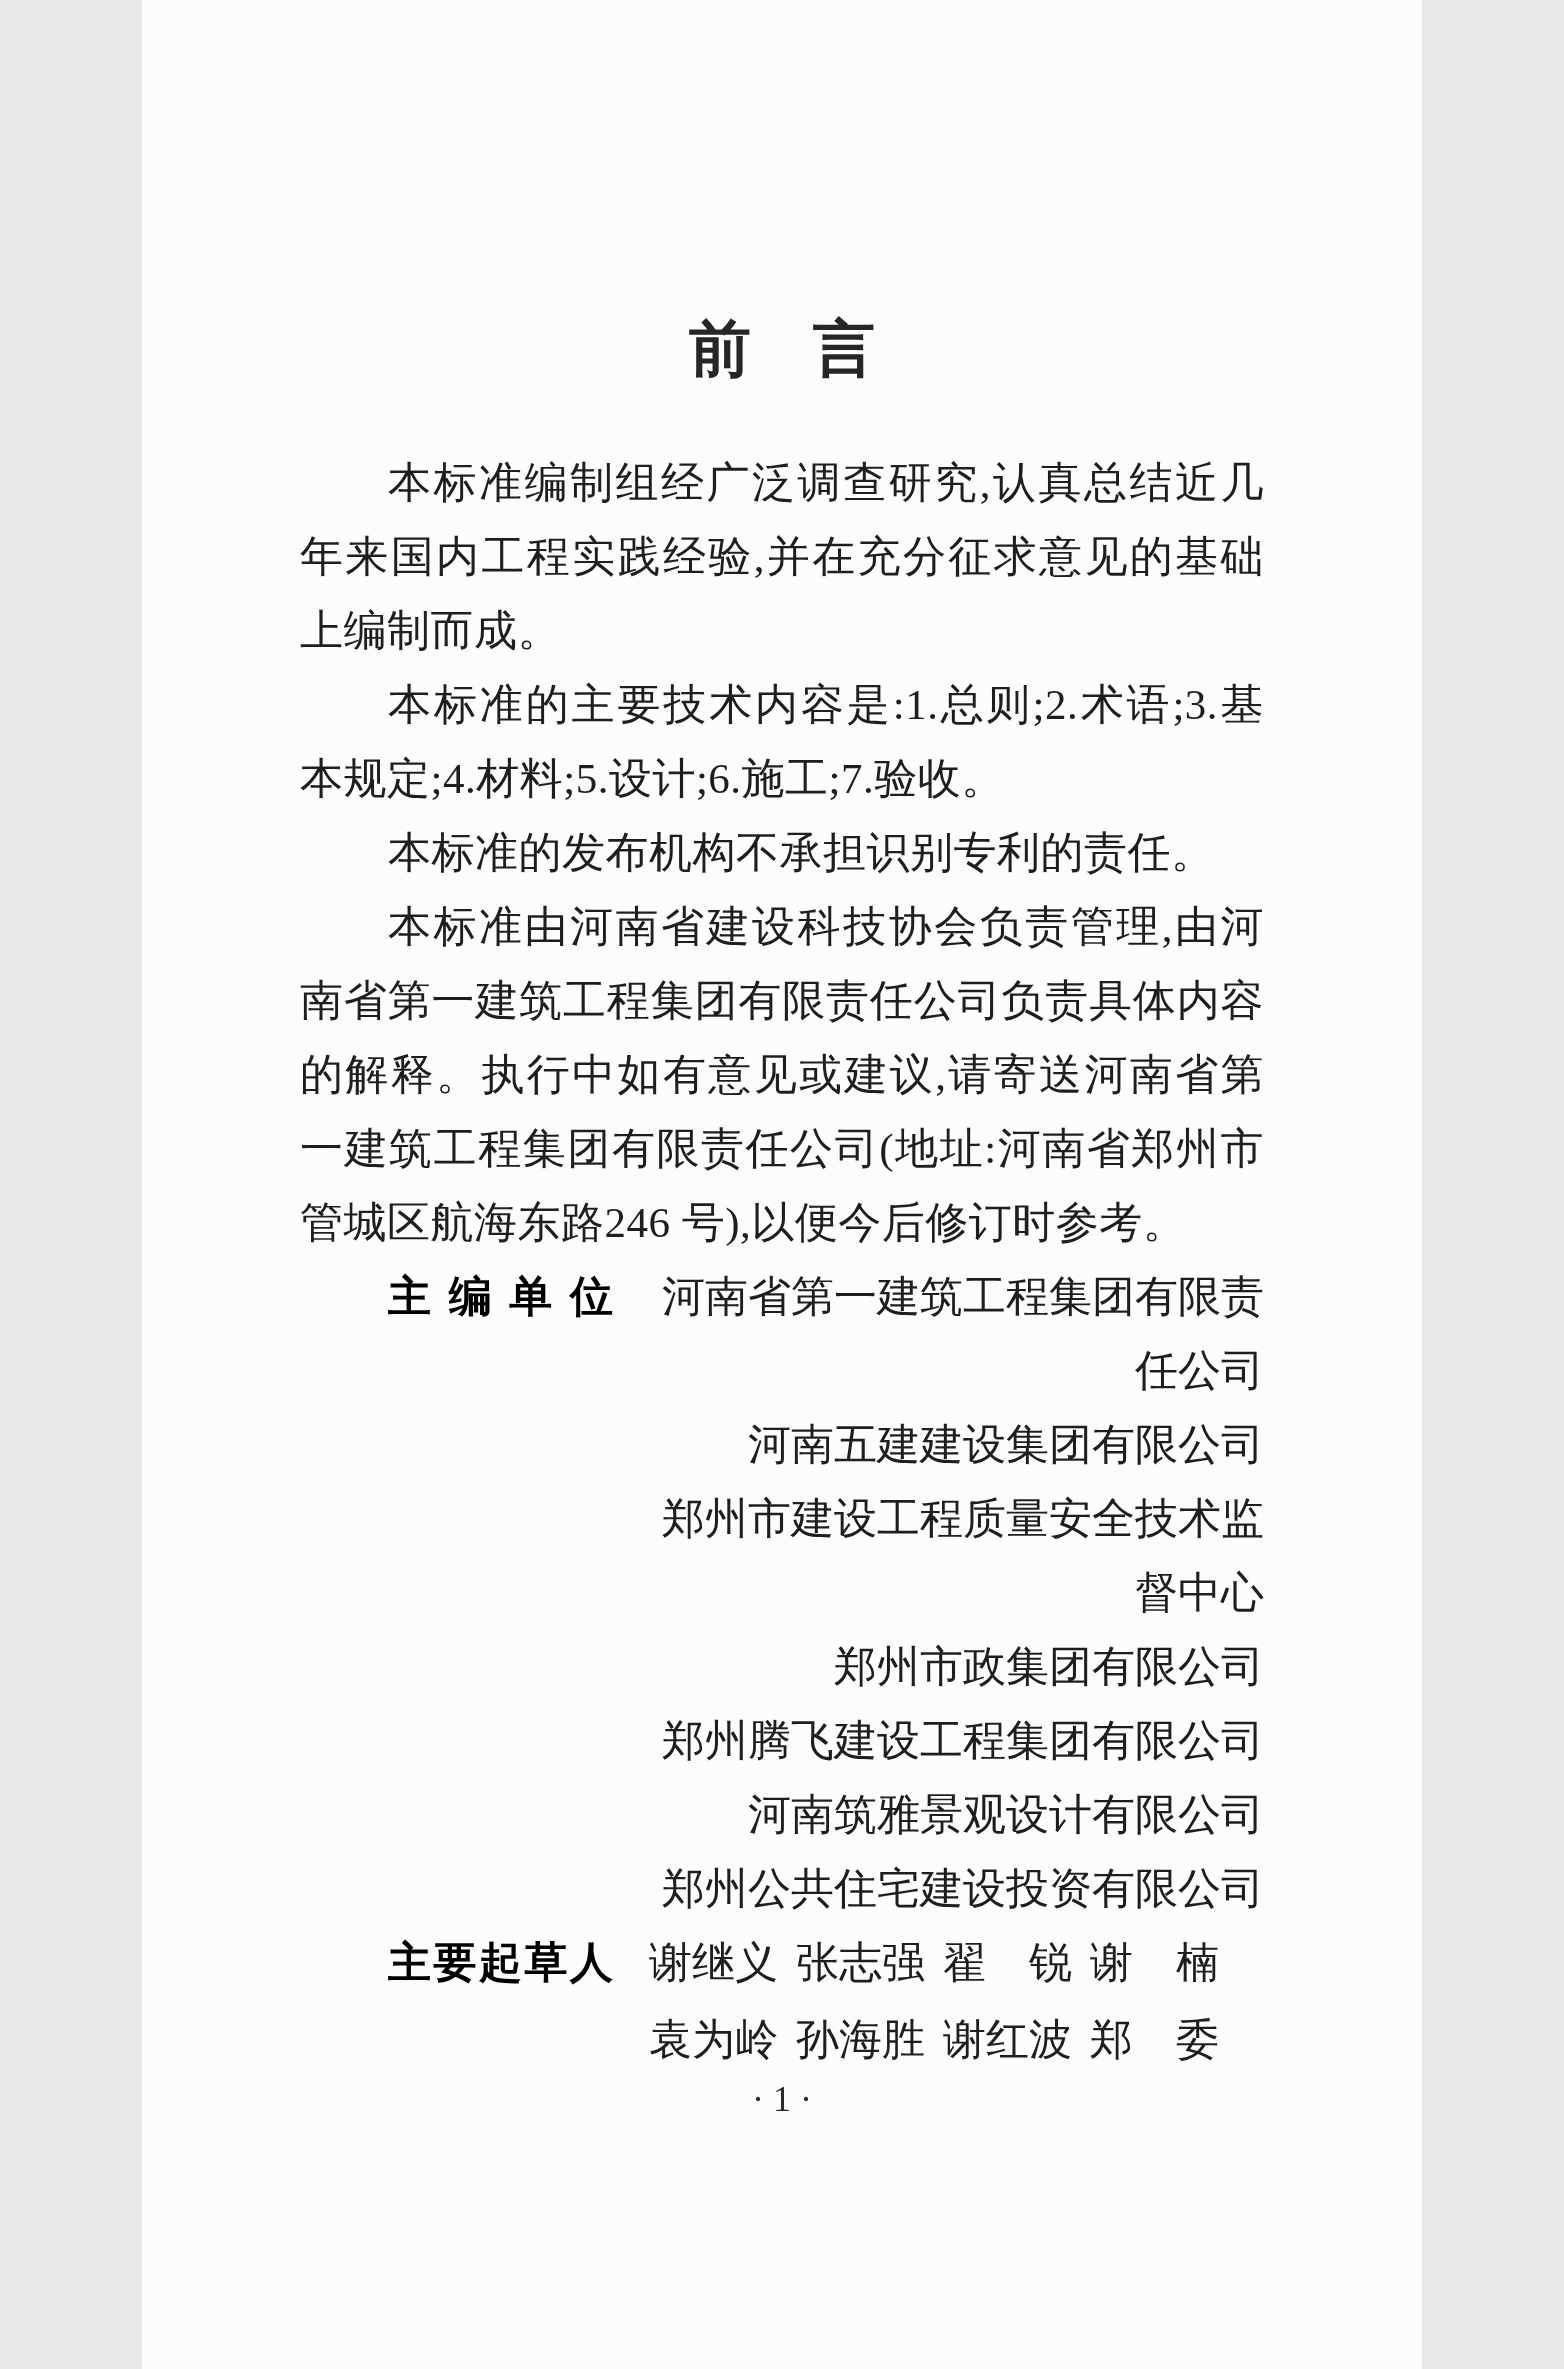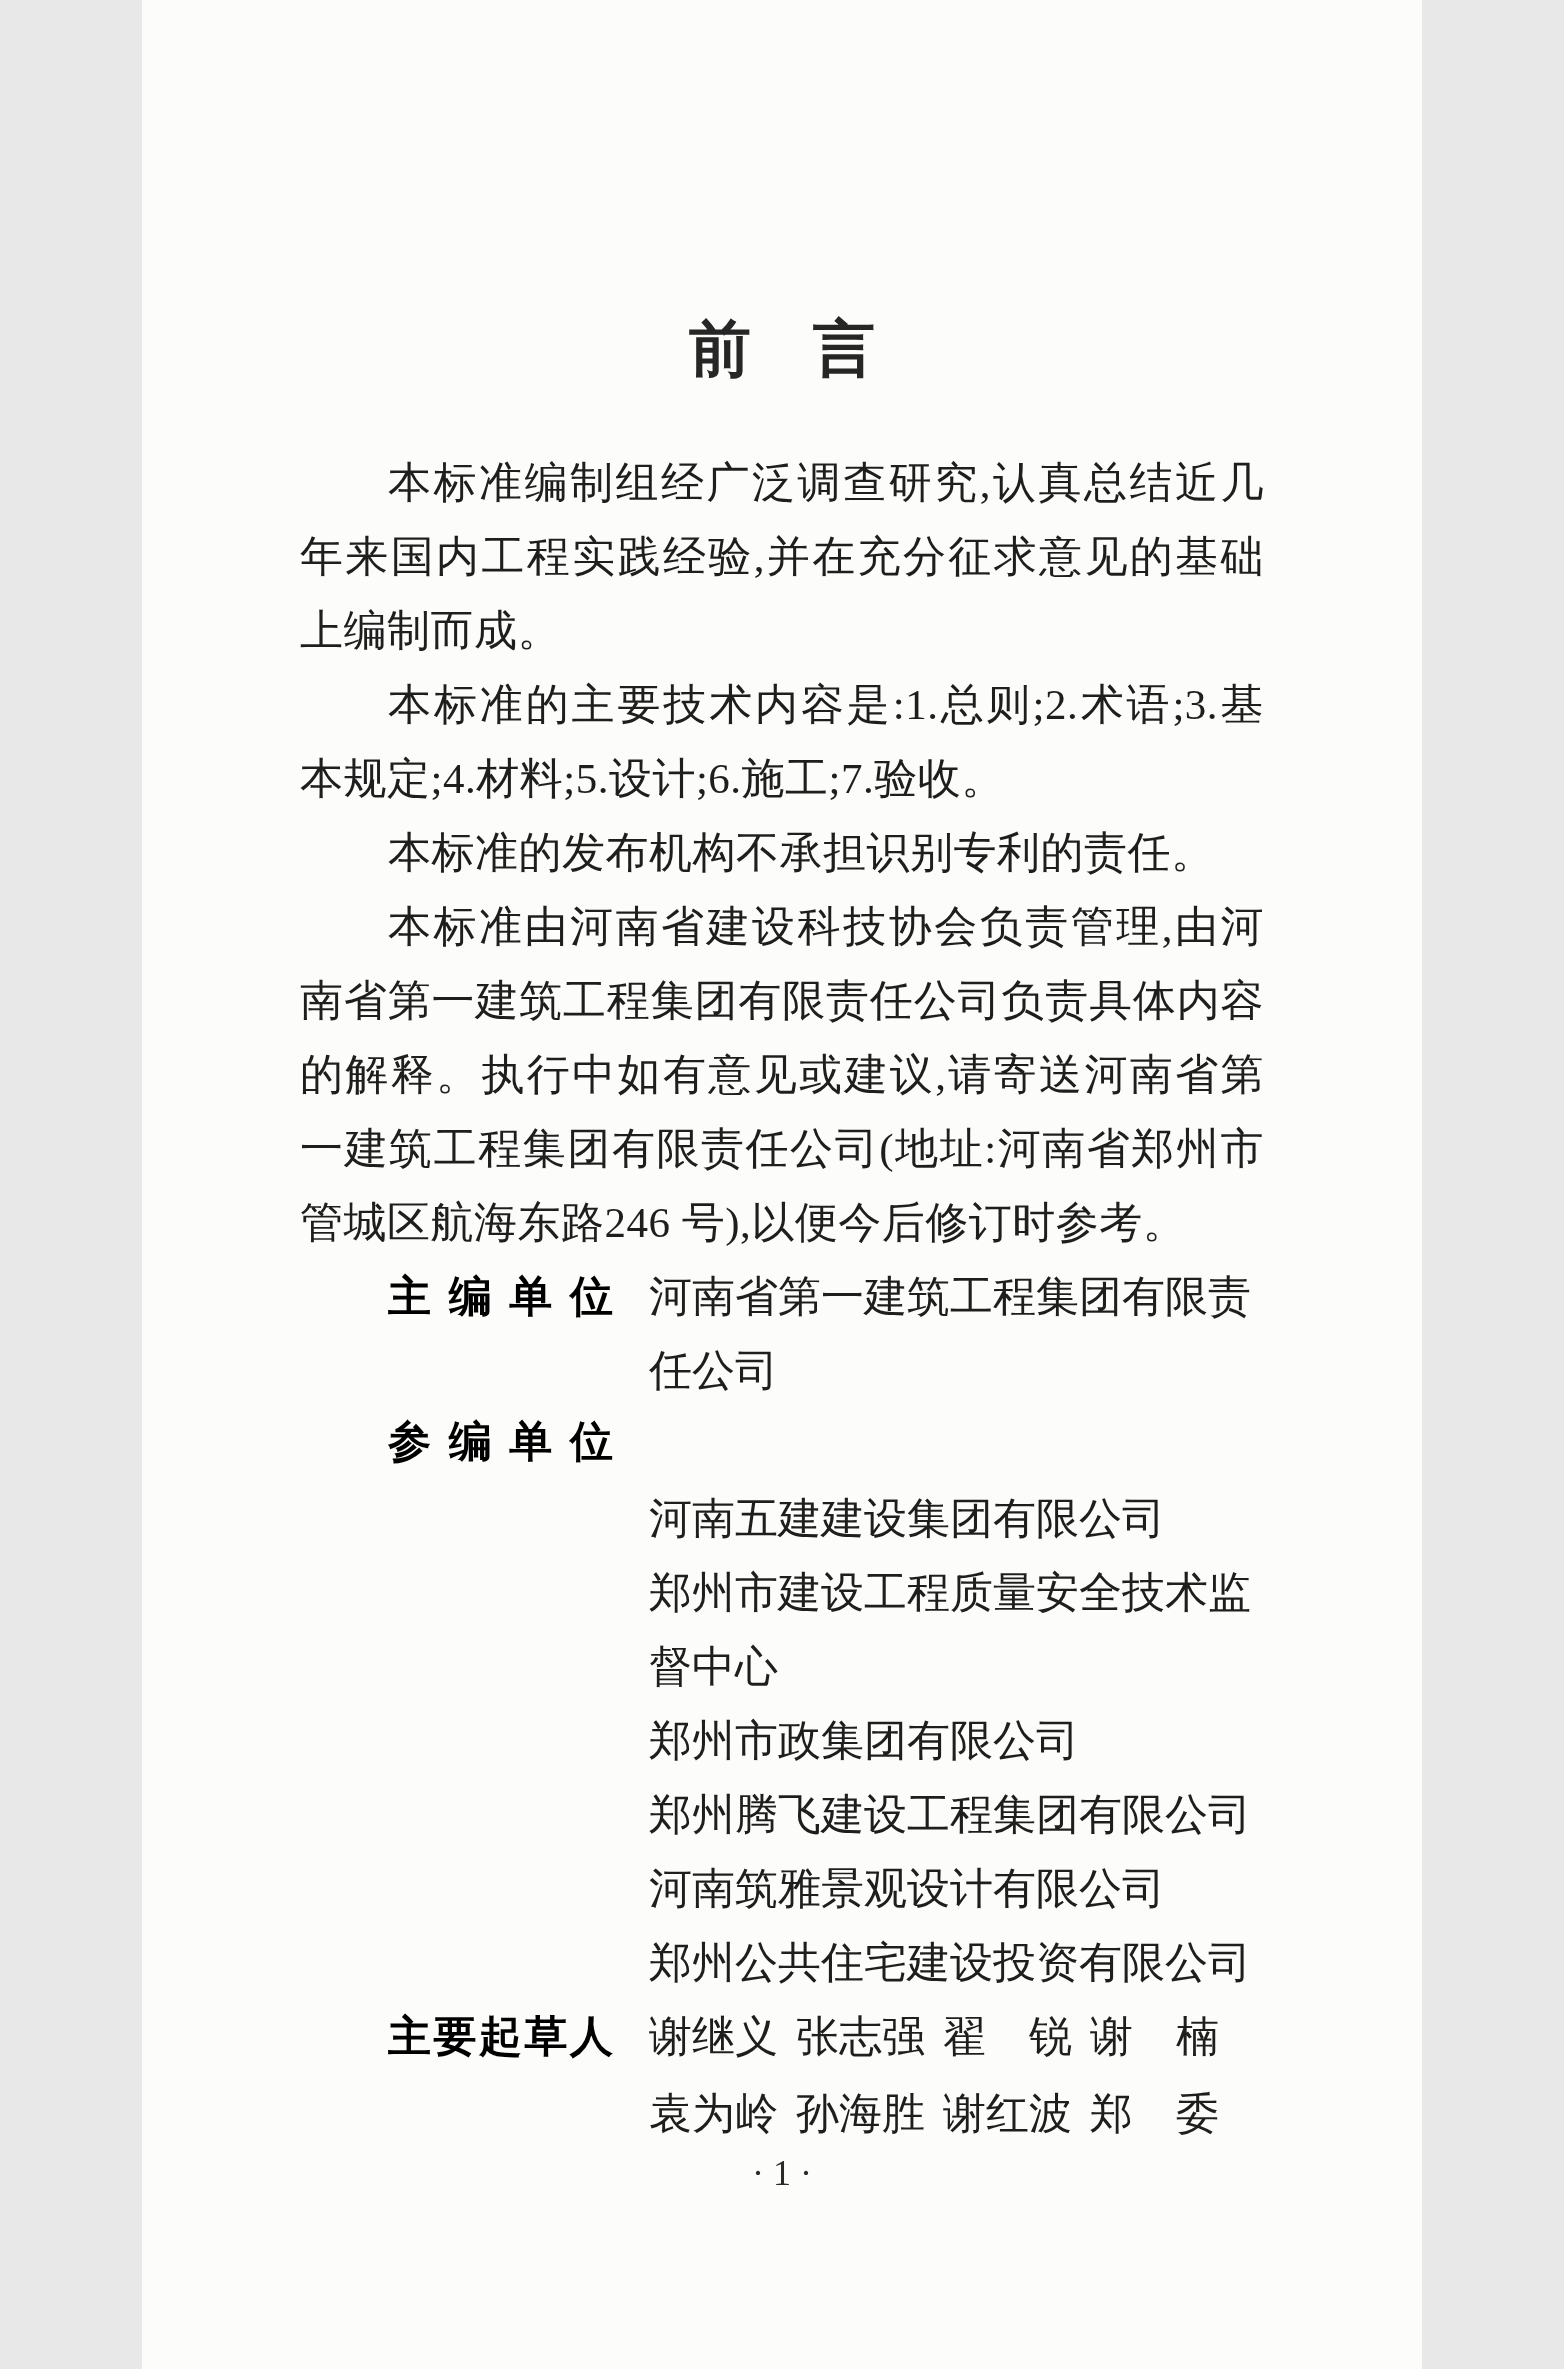--- a/index.html
+++ b/index.html
@@ -54,20 +54,21 @@
     margin-right: 36px;
     font-family: Liberation Mono, monospace;
     font-weight: 700;
     text-align: justify;
     text-align-last: justify;
     color: #000000;
   }
   .editor-value {
     flex: 1;
     min-width: 0;
+    text-align: right;
   }
   .names-row {
     display: flex;
     gap: 18px;
   }
   .page-footer {
     margin-top: 2px;
     font-size: 36px;
     line-height: 40px;
     text-align: center;
@@ -88,21 +89,20 @@
     <p class="para">本标准由河南省建设科技协会负责管理,由河南省第一建筑工程集团有限责任公司负责具体内容的解释。执行中如有意见或建议,请寄送河南省第一建筑工程集团有限责任公司(地址:河南省郑州市管城区航海东路246 号),以便今后修订时参考。</p>
 
     <div class="editor-block">
 
       <div class="editor-row">
         <div class="editor-label">主编单位</div>
         <div class="editor-value">河南省第一建筑工程集团有限责任公司</div>
       </div>
 
       <div class="editor-row">
-        <div class="editor-label">参编单位</div>
       </div>
       <div class="editor-row">
         <div class="editor-label"></div>
         <div class="editor-value">河南五建建设集团有限公司</div>
       </div>
       <div class="editor-row">
         <div class="editor-label"></div>
         <div class="editor-value">郑州市建设工程质量安全技术监督中心</div>
       </div>
       <div class="editor-row">

